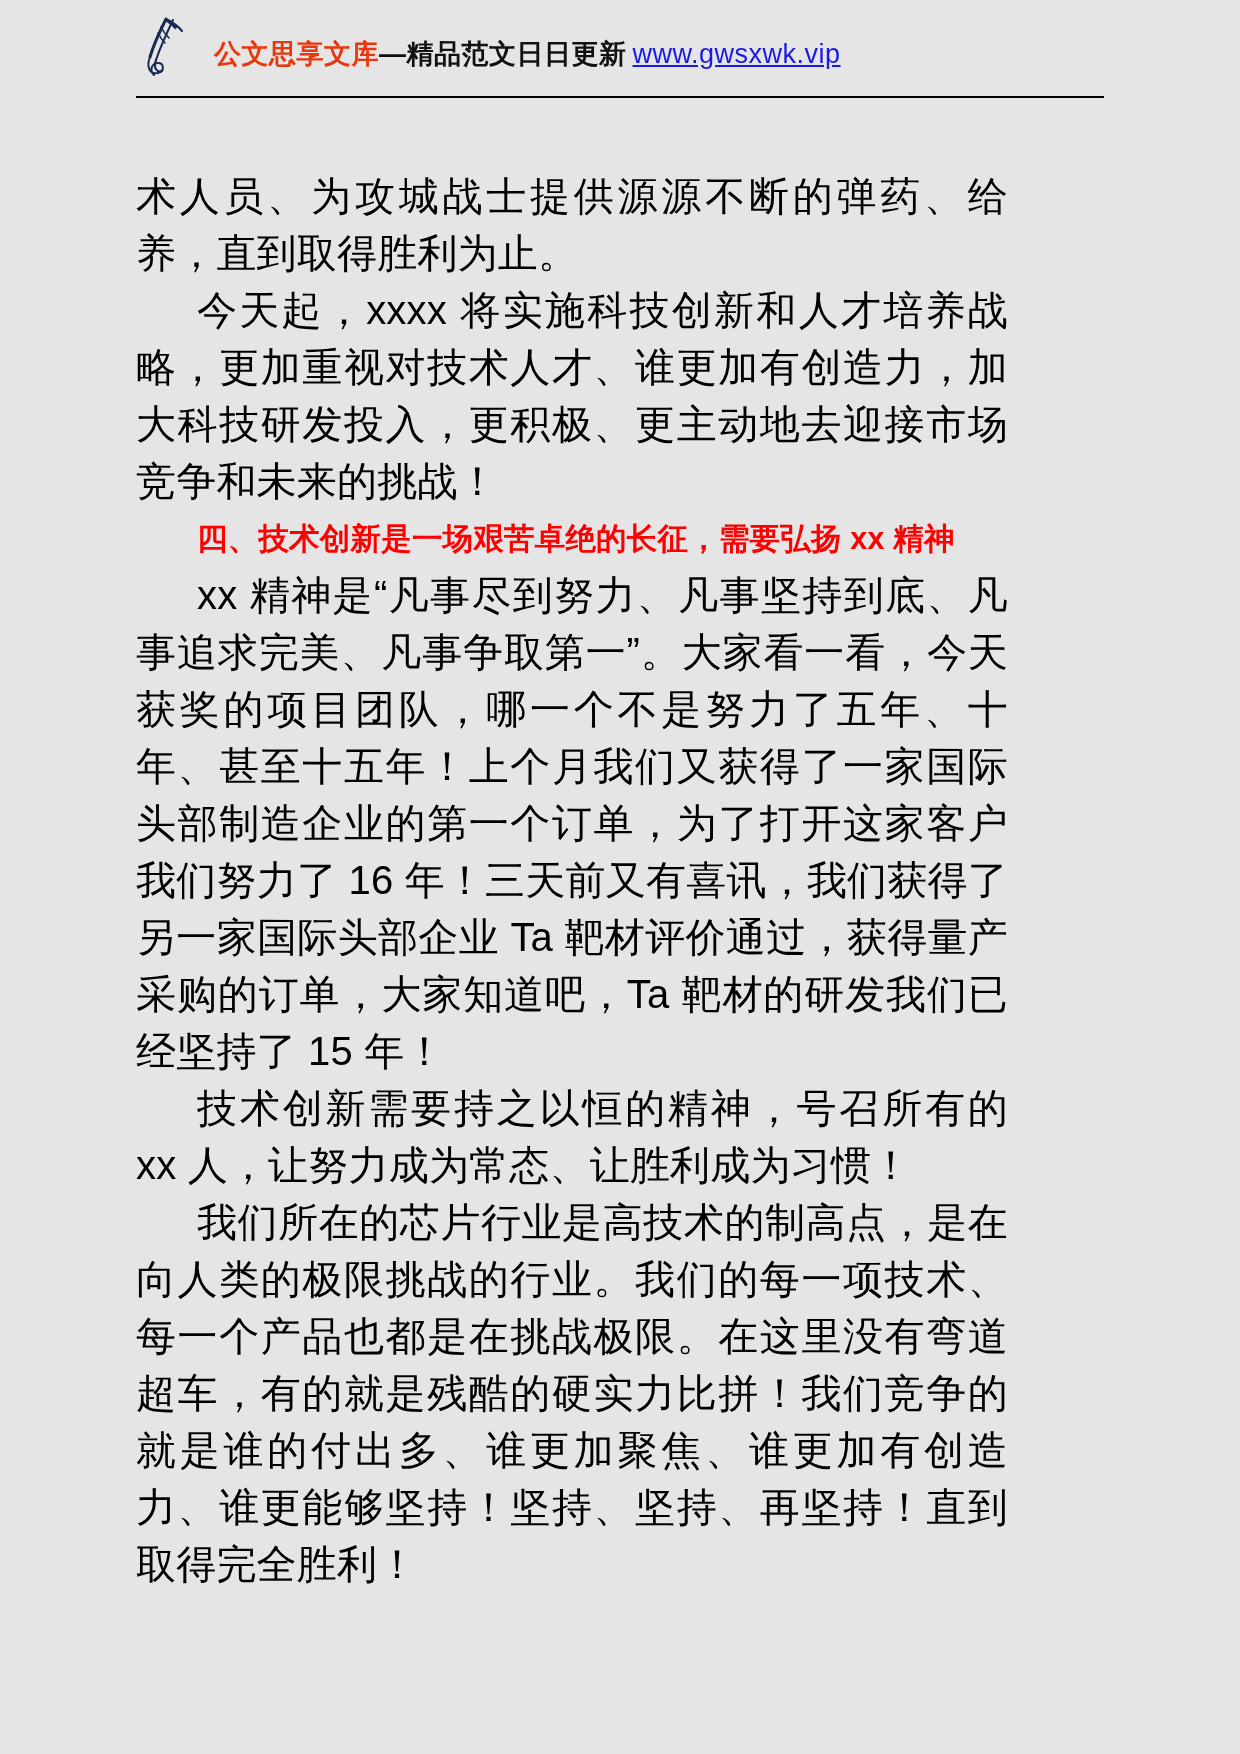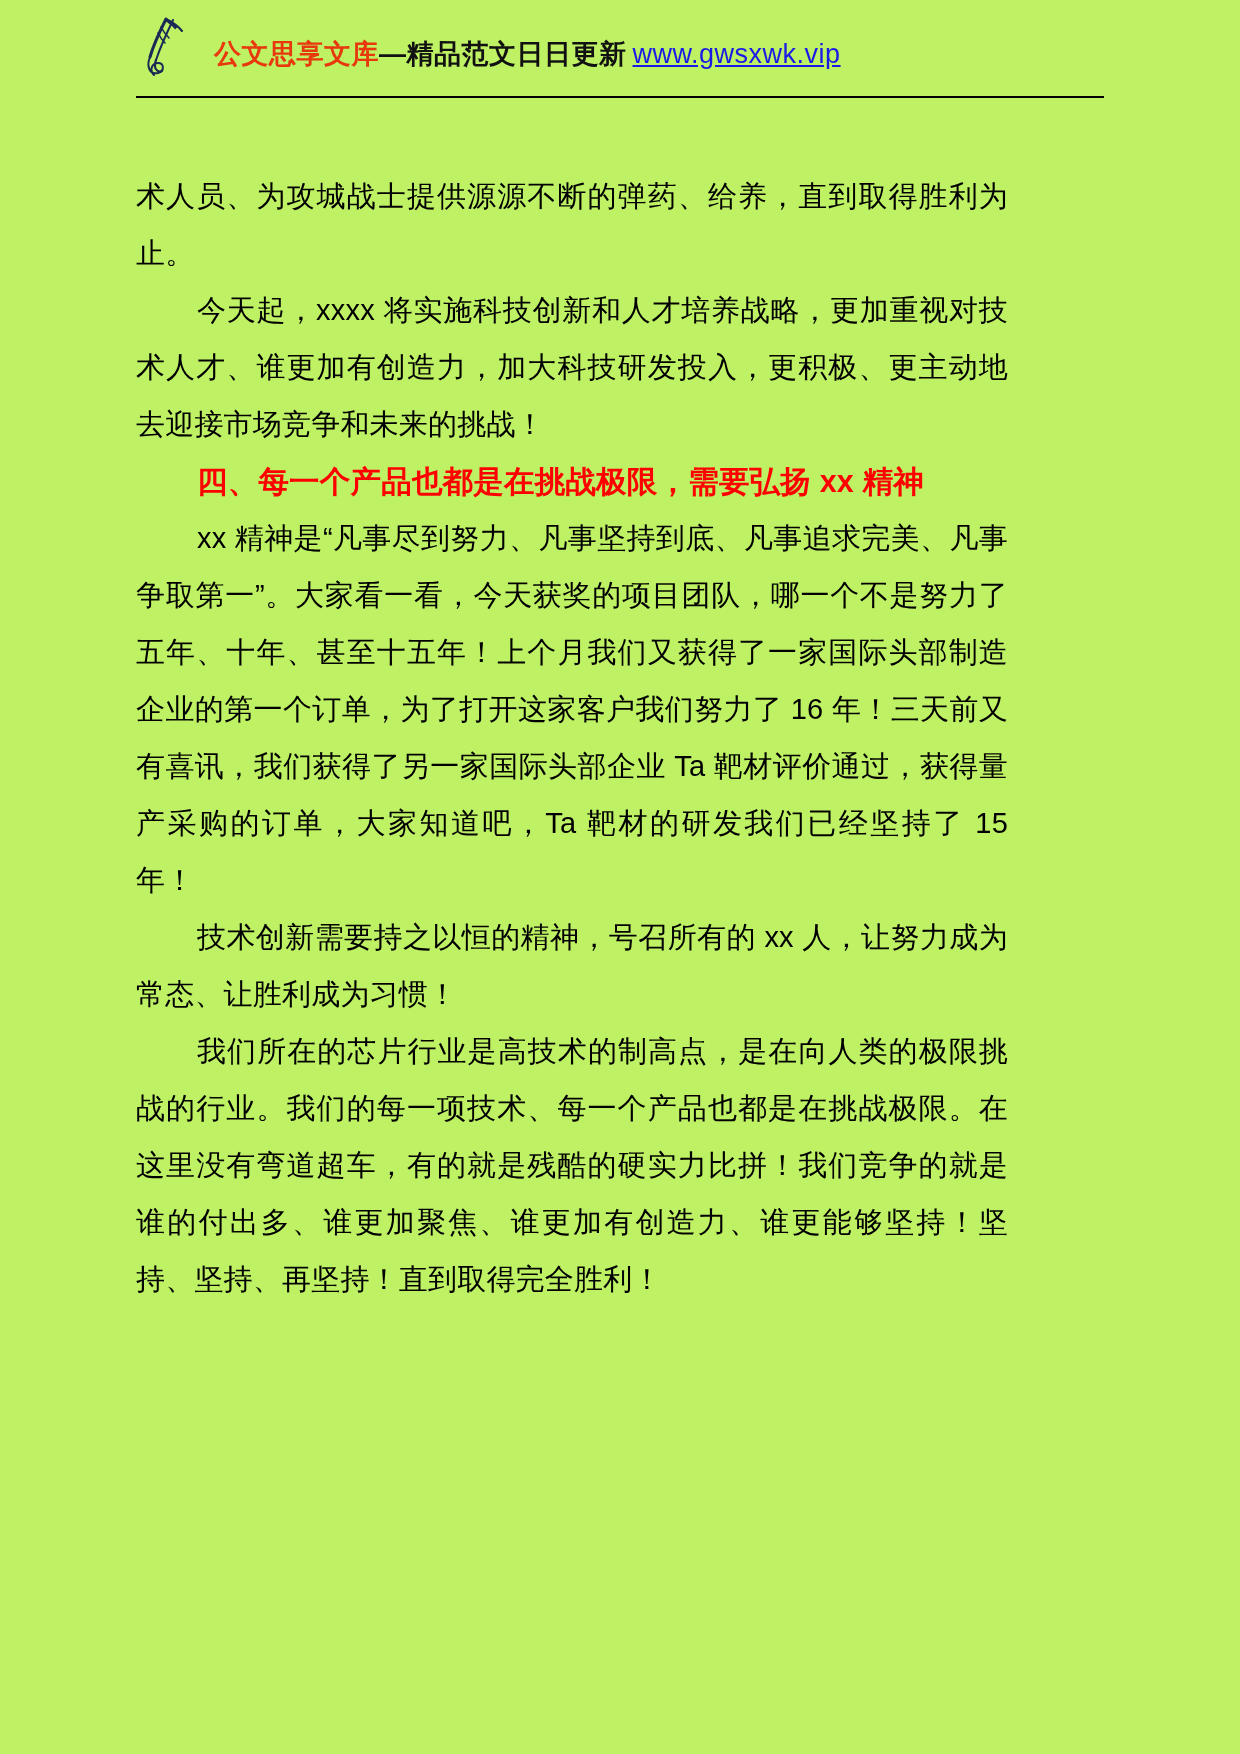--- a/index.html
+++ b/index.html
@@ -14,21 +14,21 @@
     color: #000000;
     position: relative;
     overflow: hidden;
   }
 
   .page {
     width: 1240px;
     height: 1754px;
     box-sizing: border-box;
     position: relative;
-    background: #bef264;
+    background: #e5e5e5;
   }
 
   
   .header {
     position: absolute;
     top: 0;
     left: 0;
     width: 1240px;
     height: 104px;
     box-sizing: border-box;
@@ -85,21 +85,21 @@
 
   
   .content {
     position: absolute;
     left: 136px;
     top: 168px;
     width: 872px;
   }
   p.para {
     margin: 0 0 0 0;
-    font-size: 29px;
+    font-size: 40px;
     line-height: 57px;
     text-align: justify;
     text-justify: inter-ideograph;
     letter-spacing: 0.2px;
     color: #000000;
     font-weight: 400;
     text-indent: 0;
   }
   p.indent {
     text-indent: 61px;
@@ -140,19 +140,19 @@
       <span class="header-text">
         <span class="brand">公文思享文库</span><span class="tagline">—精品范文日日更新</span><a class="site-url" href="#">www.gwsxwk.vip</a>
       </span>
     </div>
     <div class="header-rule"></div>
   </div>
 
   <div class="content">
     <p class="para">术人员、为攻城战士提供源源不断的弹药、给养，直到取得胜利为止。</p>
     <p class="para indent">今天起，xxxx 将实施科技创新和人才培养战略，更加重视对技术人才、谁更加有创造力，加大科技研发投入，更积极、更主动地去迎接市场竞争和未来的挑战！</p>
-    <p class="heading-red">四、每一个产品也都是在挑战极限，需要弘扬 xx 精神</p>
+    <p class="heading-red">四、技术创新是一场艰苦卓绝的长征，需要弘扬 xx 精神</p>
     <p class="para indent">xx 精神是“凡事尽到努力、凡事坚持到底、凡事追求完美、凡事争取第一”。大家看一看，今天获奖的项目团队，哪一个不是努力了五年、十年、甚至十五年！上个月我们又获得了一家国际头部制造企业的第一个订单，为了打开这家客户我们努力了 16 年！三天前又有喜讯，我们获得了另一家国际头部企业 Ta 靶材评价通过，获得量产采购的订单，大家知道吧，Ta 靶材的研发我们已经坚持了 15 年！</p>
     <p class="para indent">技术创新需要持之以恒的精神，号召所有的 xx 人，让努力成为常态、让胜利成为习惯！</p>
     <p class="para indent">我们所在的芯片行业是高技术的制高点，是在向人类的极限挑战的行业。我们的每一项技术、每一个产品也都是在挑战极限。在这里没有弯道超车，有的就是残酷的硬实力比拼！我们竞争的就是谁的付出多、谁更加聚焦、谁更加有创造力、谁更能够坚持！坚持、坚持、再坚持！直到取得完全胜利！</p>
   </div>
 
 </div>
 
 </body></html>

